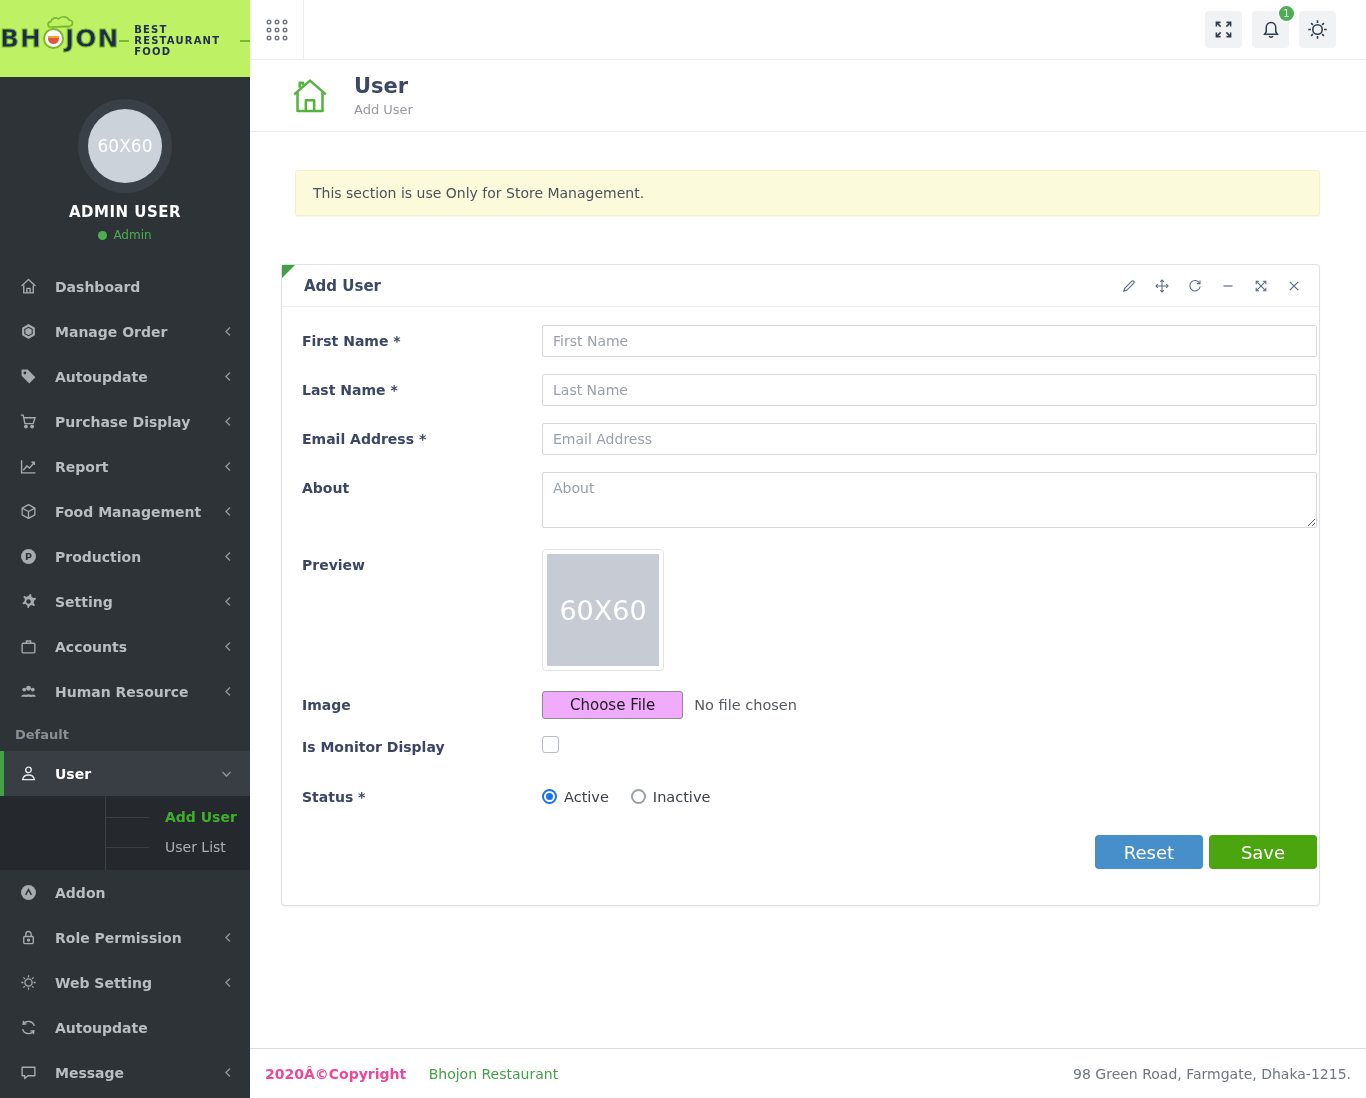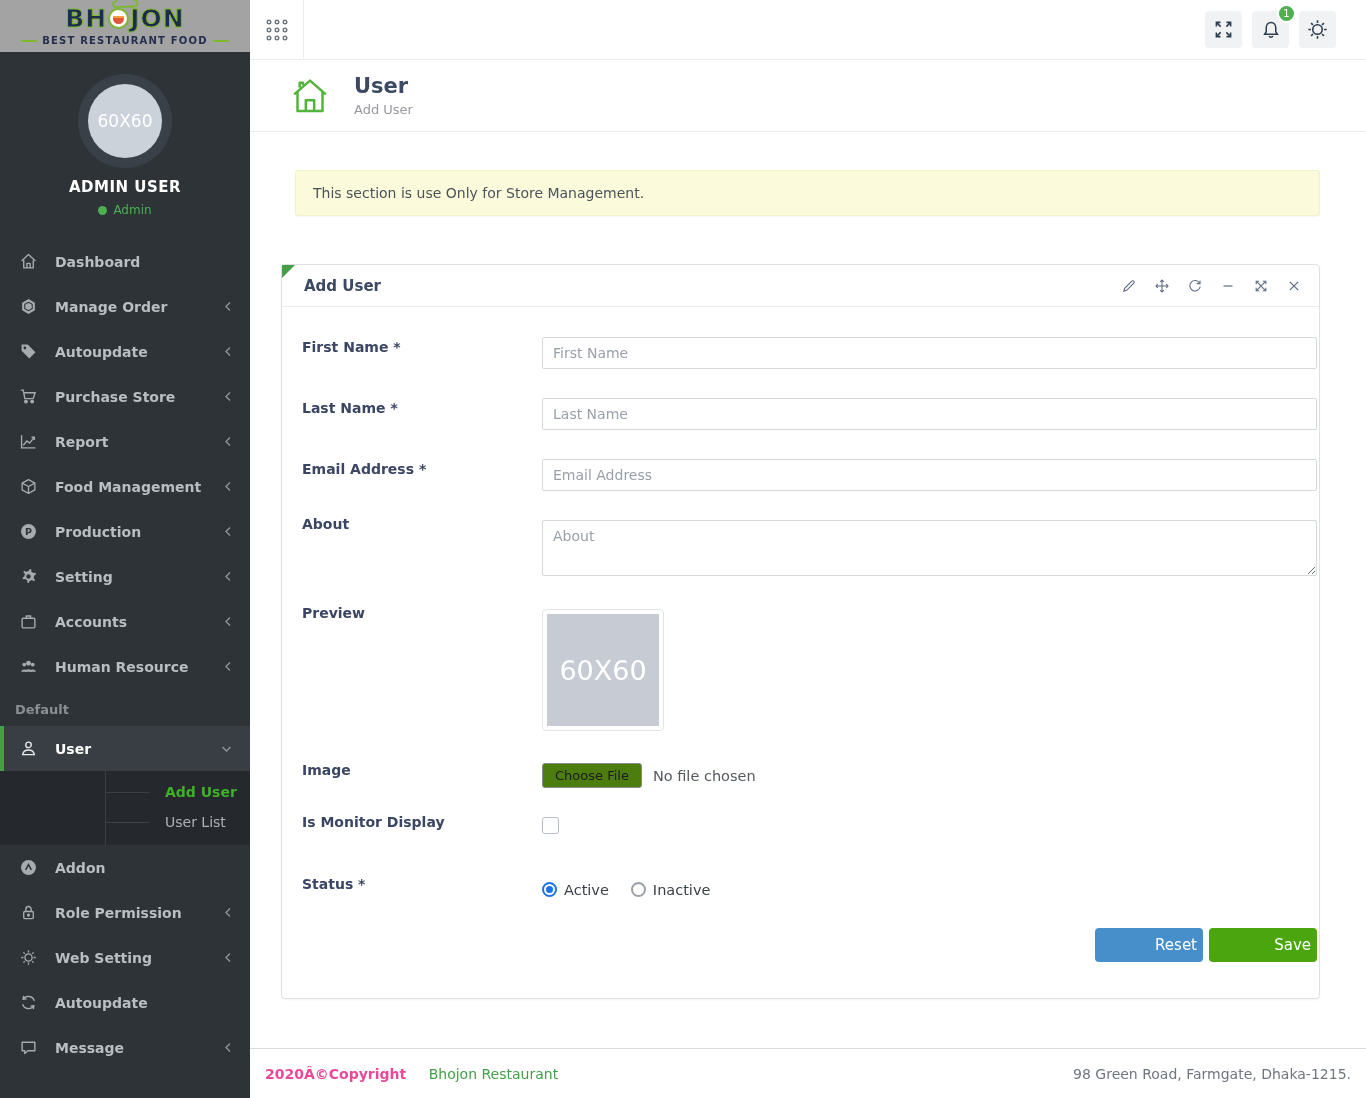--- a/index.html
+++ b/index.html
@@ -2,21 +2,21 @@
 <html><head>
 <meta charset="utf-8">
 <style>
   * { box-sizing: border-box; }
   html,body { margin:0; padding:0; }
   body { font-family:"DejaVu Sans","Liberation Sans",sans-serif; background:#fff; }
   .app { position:relative; width:1366px; height:1098px; overflow:hidden; background:#fff; }
 
   
   .sidebar { position:absolute; left:0; top:0; width:250px; height:1098px; background:#2e3338; z-index:5; }
-  .logo-band { height:52px; background:#a3a3a3; display:flex; flex-direction:column; align-items:center; justify-content:center; }
+  .logo-band { height:77px; background:#bef264; display:flex; flex-direction:row; align-items:center; justify-content:center; }
   .logo-row { display:flex; align-items:center; position:relative; line-height:1; }
   .logo-txt { font-size:25px; font-weight:800; color:#1d2c4d; letter-spacing:1px;
               -webkit-text-stroke:1px #7cb82f; text-shadow:0 0 1px #7cb82f; }
   .logo-o { width:21px; height:21px; border-radius:50%; border:2px solid #7cb82f; background:#fdfdfd;
             margin:0 1px; position:relative; overflow:hidden; }
   .logo-o .food { position:absolute; left:3px; right:3px; bottom:3px; height:8px; background:#e2573b;
                   border-radius:0 0 8px 8px; border-top:2px solid #f0a23c; }
   .logo-hat { position:absolute; top:-13px; left:50%; margin-left:-16px; }
   .logo-tagline { display:flex; align-items:center; gap:5px; margin-top:4px; }
   .logo-tagline .dash { width:16px; height:2px; background:#7cb82f; }
@@ -79,51 +79,51 @@
   .card-header { height:42px; border-bottom:1px solid #ededed; display:flex; align-items:center; padding:0 18px 0 22px; }
   .card-title { flex:1; font-size:15px; color:#3c4963; font-weight:600; }
   .card-tools { display:flex; align-items:center; gap:19px; color:#5c6b82; }
   .card-tools .cicon { display:flex; cursor:pointer; }
 
   .card-body { padding:18px 2px 36px 20px; }
   .frow { display:flex; margin-bottom:17px; align-items:center; }
   .frow.top { align-items:flex-start; }
   .flabel { width:240px; text-align:left; padding-right:30px; color:#3a4664; font-weight:bold; font-size:14px; }
   .frow.top .flabel { padding-top:8px; }
-  .fctrl { flex:1;margin-top:12px; }
+  .fctrl { flex:1; }
   .tinput { width:100%; height:32px; border:1px solid #d5d9de; border-radius:2px; padding:0 10px;
             font-size:14px; color:#333; font-family:inherit; outline:none; background:#fff; }
   .tinput.focus-green { border:2px solid #4caf50; }
   textarea.tinput { height:56px; padding:7px 10px; resize:vertical; }
   ::placeholder { color:#9aa0a8; opacity:1; }
 
   .preview-box { width:122px; height:122px; border:1px solid #e2e4e8; border-radius:4px; padding:4px; background:#fff; }
   .preview-inner { width:100%; height:100%; background:#c6cbd4; display:flex; align-items:center;
                    justify-content:center; color:#fff; font-size:27px; }
 
   .file-wrap { display:flex; align-items:center; }
-  .file-btn { border:1px solid #8b8b8b; background:#4d7c0f; padding:4px 12px; border-radius:3px;
-              font-size:13px; color:#1c1c1c; cursor:pointer; }
+  .file-btn { border:1px solid #8b8b8b; background:#f0abfc; padding:4px 27px; border-radius:3px;
+              font-size:15px; color:#1c1c1c; cursor:pointer; }
   .file-status { margin-left:11px; color:#55595e; font-size:14.5px; }
 
   .checkbox { width:17px; height:17px; border:1px solid #b7bdc5; border-radius:3px; background:#fff;
               display:inline-block; cursor:pointer; }
 
   .frow.status-row { margin-top:32px; }
   .radio-group { display:flex; align-items:center; gap:22px; }
   .radio-opt { display:flex; align-items:flex-start; gap:7px; font-size:14.5px; color:#3b4148; cursor:pointer; }
   .radio { width:15px; height:15px; border-radius:50%; position:relative; display:inline-block; background:#fff; }
   .radio.checked { border:2px solid #1a73e8; }
   .radio.checked::after { content:""; position:absolute; left:50%; top:50%; width:7px; height:7px;
                           margin:-3.5px 0 0 -3.5px; border-radius:50%; background:#1a73e8; }
   .radio.unchecked { border:2px solid #9aa0a6; }
 
   .btn-row { display:flex; justify-content:flex-end; gap:6px; margin-top:30px; }
-  .btn { height:34px; min-width:108px; border:none; border-radius:4px; color:#fff; font-size:15px;
-         font-family:inherit; cursor:pointer;text-align:right; }
+  .btn { height:34px; min-width:108px; border:none; border-radius:4px; color:#fff; font-size:18px;
+         font-family:inherit; cursor:pointer; }
   .btn-reset { background:#478fca; }
   .btn-save { background:#4aa50e; }
 
   .footer { position:absolute; left:0; right:0; bottom:0; height:50px; background:#fff;
             border-top:1px solid #dcdcdc; display:flex; align-items:center;
             justify-content:space-between; padding:0 15px; font-size:14px; }
   .footer .copy { color:#ec4899; font-weight:bold; }
   .footer .company { color:#43a047; font-weight:normal; margin-left:18px; }
   .footer .address { color:#6f7680; }
 
@@ -210,21 +210,21 @@
       </div>
 
       <div class="nav-item">
         <span class="nicon">
           <svg width="17" height="17" viewBox="0 0 16 16" fill="none" stroke="currentColor" stroke-width="1.3">
               <path d="M0.8 2 H3 L4.6 10 H12.4 L14.2 4.5 H3.6"></path>
               <circle cx="5.6" cy="12.8" r="1.2" fill="currentColor"></circle>
               <circle cx="11.4" cy="12.8" r="1.2" fill="currentColor"></circle>
             </svg>
         </span>
-        <span class="nlabel">Purchase Store</span>
+        <span class="nlabel">Purchase Display</span>
         <span class="chev">
             <svg width="8" height="11" viewBox="0 0 8 11" fill="none" stroke="currentColor" stroke-width="1.4">
               <path d="M6 1.5 L2 5.5 L6 9.5"></path>
             </svg>
           </span>
       </div>
 
       <div class="nav-item">
         <span class="nicon">
           <svg width="17" height="17" viewBox="0 0 16 16" fill="none" stroke="currentColor" stroke-width="1.3">

